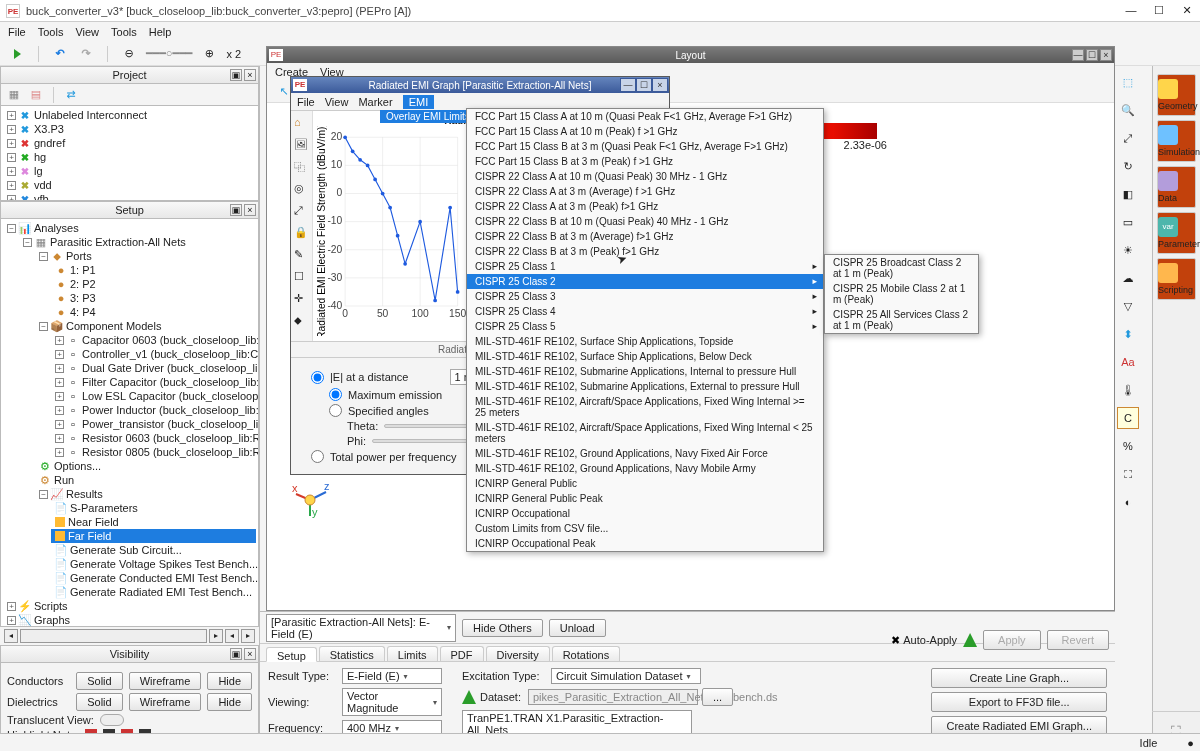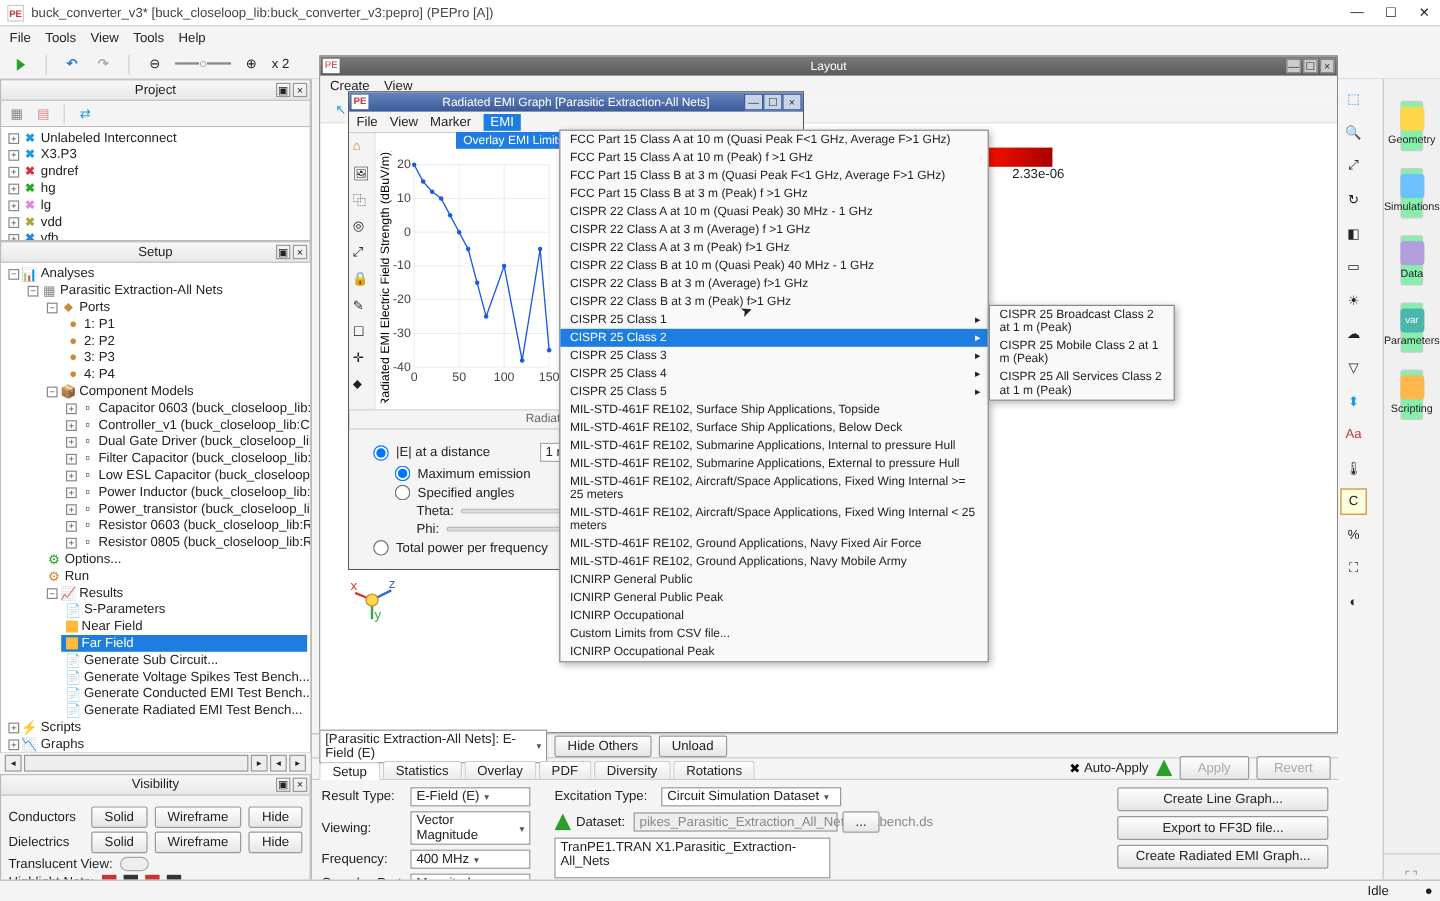--- a/index.html
+++ b/index.html
@@ -50,21 +50,21 @@
 .canvas{flex:1;background:#fff;position:relative}
 .colorbar{position:absolute;left:190px;top:6px}
 .colorbar .lbl{text-align:center;margin-bottom:2px}
 .gradient{width:420px;height:16px;background:linear-gradient(90deg,#2500a8,#0060ff,#00cfff,#2cff00,#f5ff00,#ff7a00,#ff1200,#a80000)}
 .ticks{display:flex;justify-content:space-between;width:440px;margin-left:-10px;font-size:10px;color:#555}
 
 .right-iconcol{position:absolute;right:3px;top:-20px;width:32px;display:flex;flex-direction:column;gap:6px;padding-top:25px}
 .right-iconcol .ib{width:22px;height:22px;border:1px solid transparent;display:flex;align-items:center;justify-content:center}
 
 .far-right{width:48px;background:#f0f0f0;border-left:1px solid #bbb;padding-top:4px}
-.far-right .rtab{display:flex;flex-direction:column;align-items:center;gap:2px;padding:4px 0;border:1px solid #ccc;margin:14px;background:#86efac;border-radius:2px}
+.far-right .rtab{display:flex;flex-direction:column;gap:2px;padding:4px 0;border:1px solid #ccc;margin:4px;background:#c2410c;border-radius:2px}
 .far-right .rtab .ri{width:20px;height:20px;border-radius:3px}
 .far-right .rtab span{font-size:9px}
 
 .emi-win{position:absolute;left:290px;top:76px;width:380px;background:#f4f4f4;border:1px solid #5a5a5a;z-index:50}
 .emi-title{height:16px;background:linear-gradient(#6585bd,#3b5a9a);display:flex;align-items:center;justify-content:center;position:relative}
 .emi-title span{color:#fff;font-size:10px}
 .emi-title .pelogo{position:absolute;left:2px;width:14px;height:12px;background:#fff;color:#c33;font-size:8px;font-weight:bold;text-align:center;line-height:12px}
 .emi-title .wb{position:absolute;right:1px;display:flex}
 .emi-title .wb span{width:16px;height:14px;background:#c8d4e8;border:1px solid #3b5a9a;color:#333;font-size:9px;text-align:center;line-height:12px}
 .emi-menu{height:18px;background:#f4f4f4;display:flex;align-items:center;gap:10px;padding:0 6px;border-bottom:1px solid #ccc}
@@ -84,21 +84,21 @@
 .axis-xyz{position:absolute;left:290px;top:480px;width:40px;height:40px;z-index:40}
 
 .emi-menu-pop{position:absolute;left:466px;top:108px;width:358px;background:#f9f9f9;border:1px solid #888;z-index:70;box-shadow:2px 2px 6px rgba(0,0,0,.3)}
 .emi-menu-pop li{list-style:none;padding:2px 8px;font-size:10px;position:relative}
 .emi-menu-pop li.hasub::after{content:"▸";position:absolute;right:6px;font-size:9px}
 .emi-menu-pop li.hl{background:#1e7de0;color:#fff}
 .sub-pop{position:absolute;left:824px;top:254px;width:155px;background:#f9f9f9;border:1px solid #888;z-index:71;box-shadow:2px 2px 6px rgba(0,0,0,.3)}
 .sub-pop li{list-style:none;padding:2px 8px;font-size:10px}
 
 .bottom-panel{position:absolute;left:0;right:37px;bottom:18px;height:122px;background:#f4f4f4;border-top:1px solid #bbb}
-.bp-top{height:20px;display:flex;align-items:center;gap:6px;padding:0 6px;border-bottom:1px solid #ccc}
+.bp-top{height:32px;display:flex;align-items:center;gap:6px;padding:0 6px;border-bottom:1px solid #ccc}
 .combo{border:1px solid #999;background:#fff;padding:1px 4px;display:flex;align-items:center;gap:4px}
 .combo::after{content:"▾";font-size:8px;color:#555}
 .bp-tabs{height:18px;display:flex;gap:2px;padding:2px 6px 0 6px;border-bottom:1px solid #ccc}
 .bp-tabs span{padding:2px 10px;border:1px solid #ccc;border-bottom:none;background:linear-gradient(#fefefe,#eaeaea);border-radius:3px 3px 0 0}
 .bp-tabs span.act{background:#fff;border-bottom:1px solid #fff;position:relative;top:1px}
 .bp-form{padding:6px 8px;display:flex;gap:20px}
 .bp-form .col{display:flex;flex-direction:column;gap:4px}
 .bp-form .frow{display:flex;align-items:center;gap:4px}
 .bp-form .lbl{width:70px;text-align:left}
 .txtc{border:1px solid #999;background:#fff;padding:1px 4px}
@@ -469,21 +469,21 @@
             <span style="color:#000">✖</span>
             <span>Auto-Apply</span>
           </label>
         <span style="width:14px;height:14px;background:#2a9d2a;clip-path:polygon(50% 0,100% 100%,0 100%)"></span>
         <span class="wbtn" style="color:#aaa">Apply</span>
         <span class="wbtn" style="color:#aaa">Revert</span>
       </div>
       <div class="bp-tabs">
         <span class="act">Setup</span>
         <span>Statistics</span>
-        <span>Overlay</span>
+        <span>Limits</span>
         <span>PDF</span>
         <span>Diversity</span>
         <span>Rotations</span>
       </div>
       <div class="bp-form">
         <div class="col">
           <div class="frow">
               <span class="lbl">Result Type:</span>
               <span class="combo txtc" style="width:100px">
                 <span>E-Field (E)</span>

